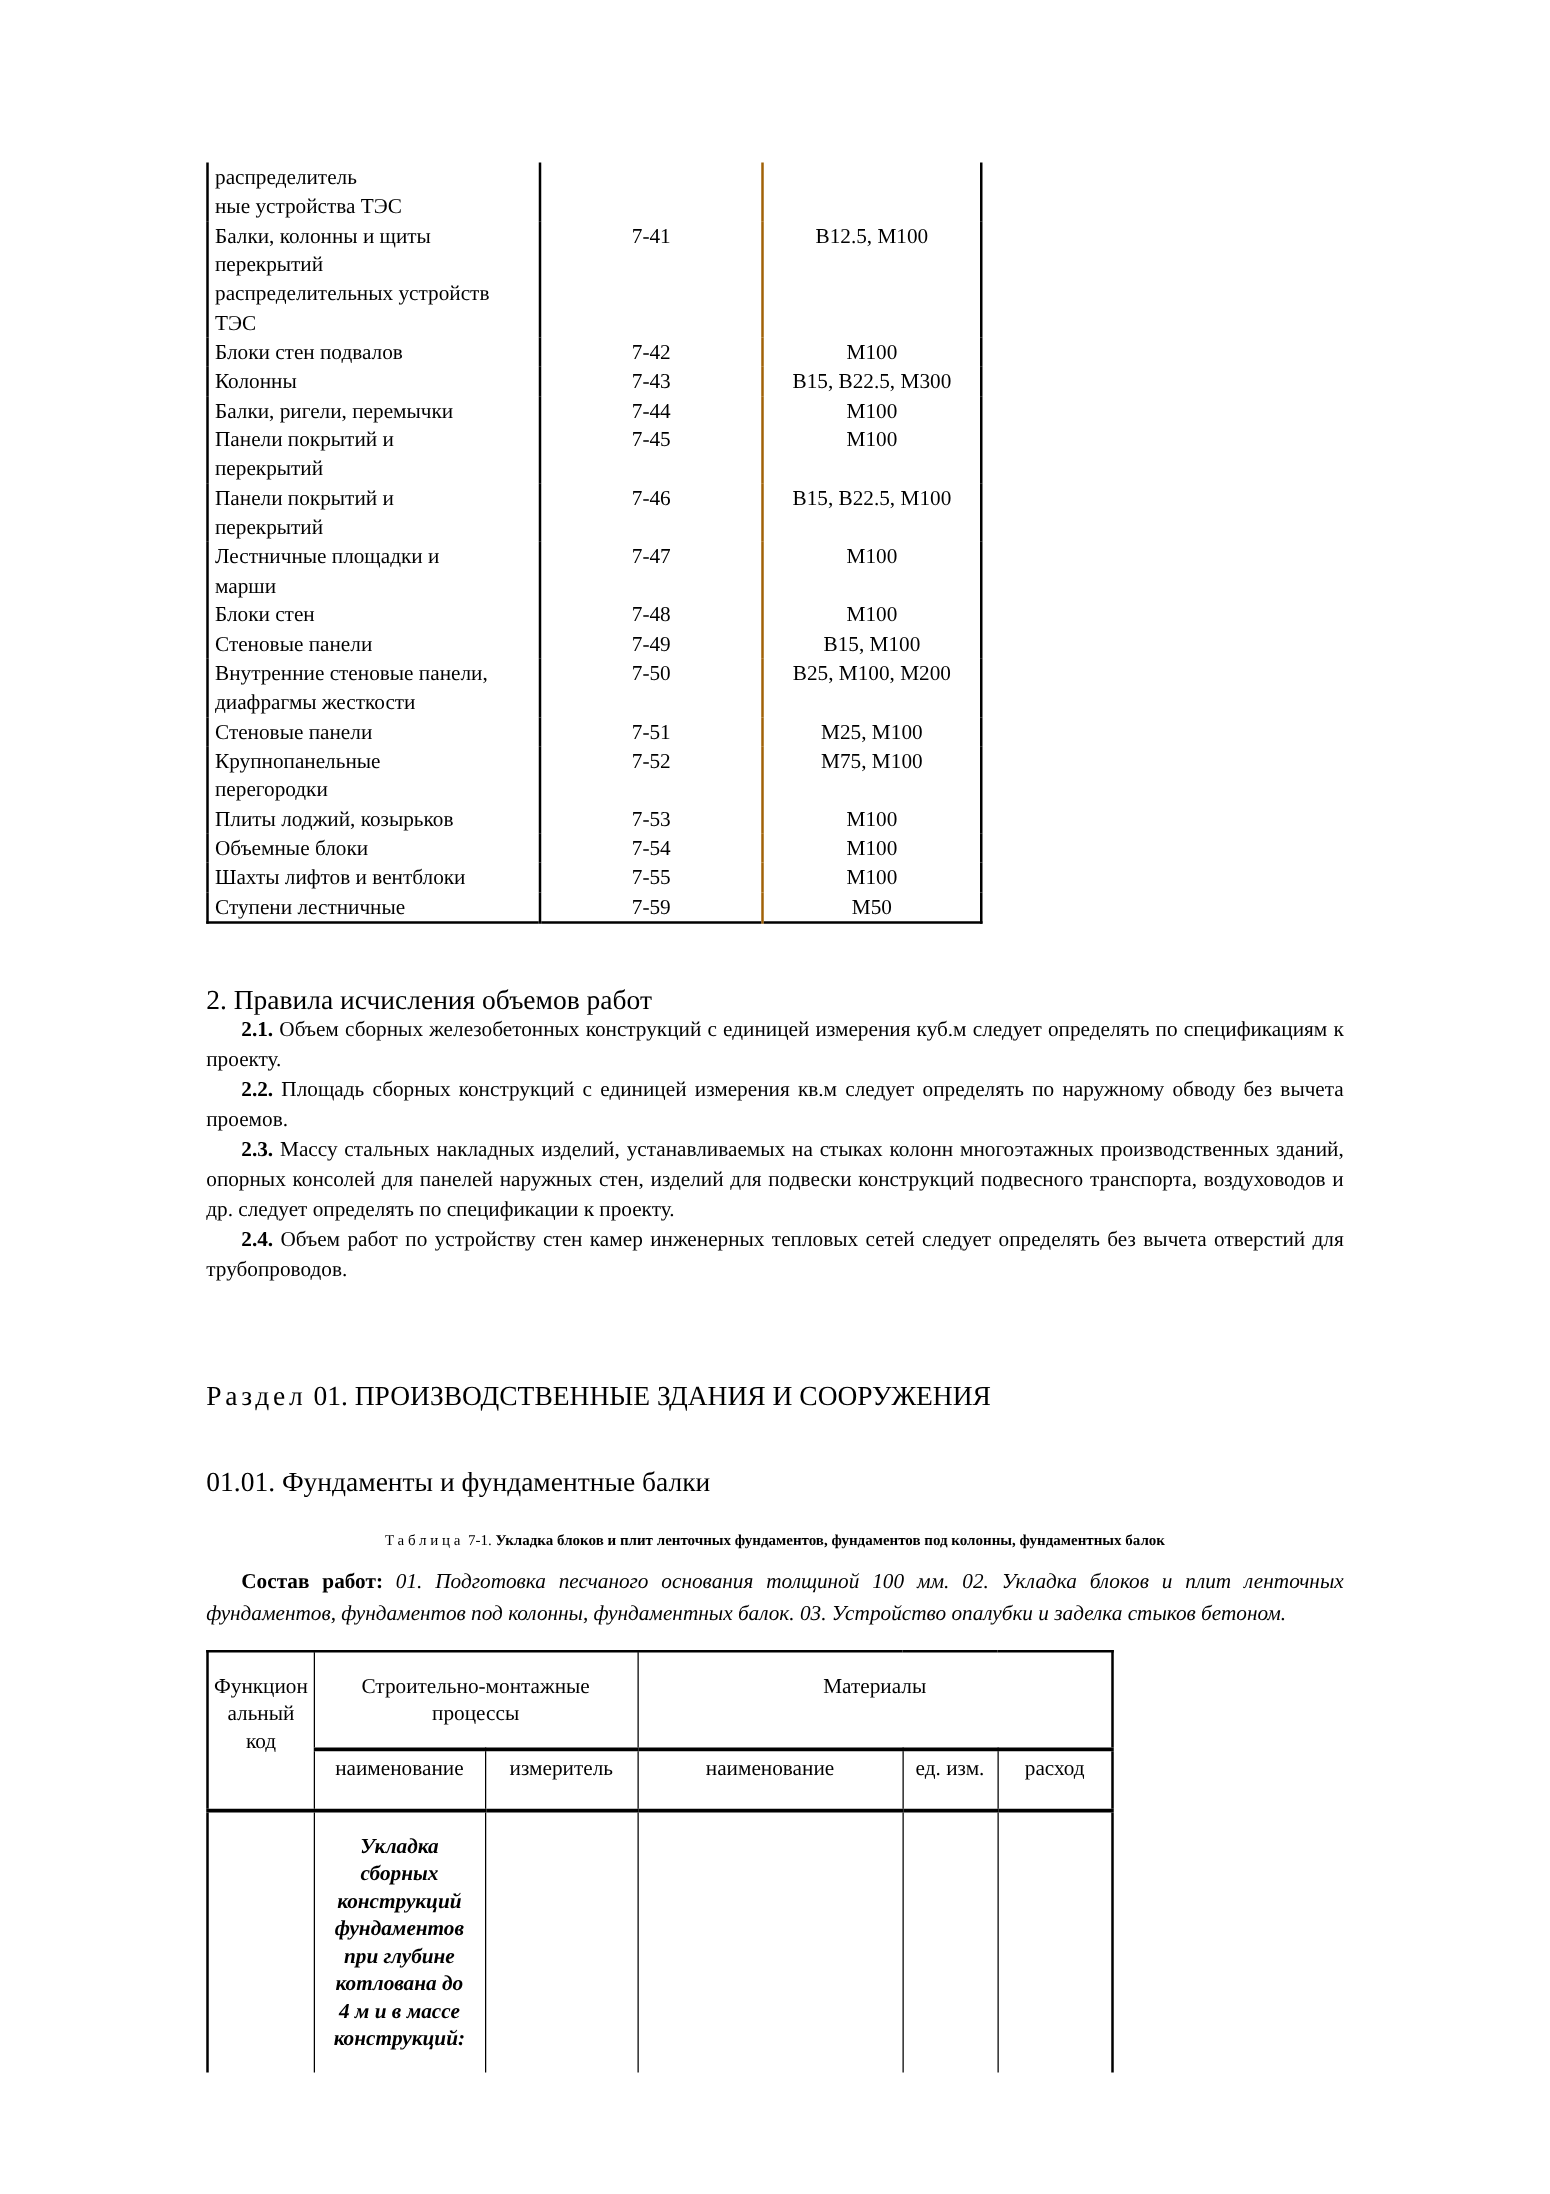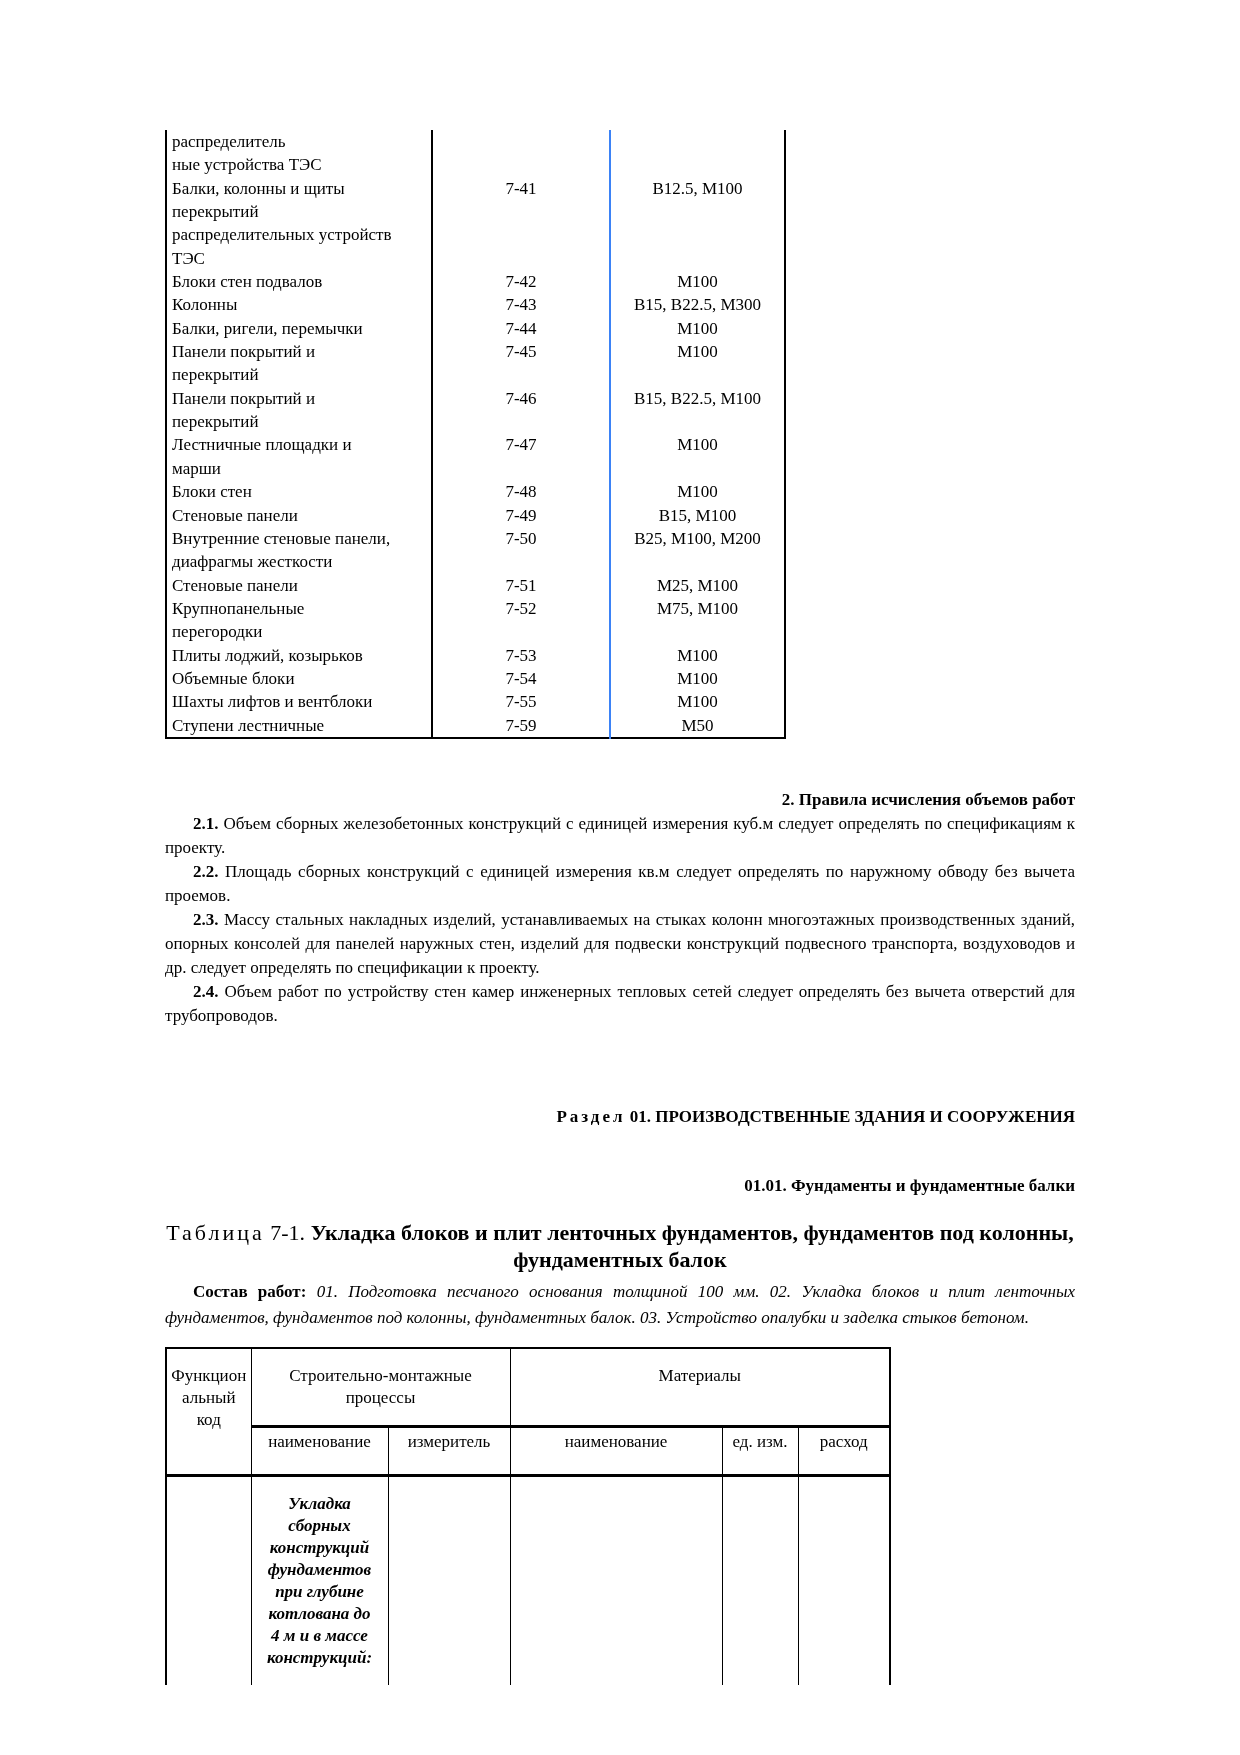--- a/index.html
+++ b/index.html
@@ -19,35 +19,35 @@
     table-layout:fixed;
     border:2px solid #000;
     border-top:0;
   }
   table.toptable td {
     vertical-align:top;
     line-height:23.35px;
     padding:0 5px;
   }
   td.tt-name  { width:254px; border-right:2px solid #000; white-space:pre-line; }
-  td.tt-code  { width:166px; border-right:2px solid #3b82f6; text-align:center; }
+  td.tt-code  { width:166px; border-right:2px solid #a16207; text-align:center; }
   td.tt-grade { width:163px; text-align:center; }
 
   
-  .h-center { text-align:right; font-weight:bold; font-size:17px; line-height:24px; }
+  .h-center { text-align:left; font-weight:normal; font-size:22px; line-height:24px; }
   .h-sect2  { margin-top:49px; }
   .h-razdel { margin-top:77px; }
   .h-razdel .spaced { letter-spacing:3px; }
   .h-0101   { margin-top:45px; }
 
   p.para { margin:0; text-align:justify; text-indent:28px; line-height:24px; }
   p.para .pnum { font-weight:bold; }
   .p-first { margin-top:20px; }
 
-  .caption { margin-top:21px; text-align:center; line-height:27px; font-size:22px; }
+  .caption { margin-top:21px; text-align:center; line-height:27px; font-size:12px; }
   .caption .cap-word { letter-spacing:3px; }
   .caption .cap-title { font-weight:bold; }
 
   .sostav { margin-top:6px; text-align:justify; text-indent:28px; line-height:25.6px; }
   .sostav .s-label { font-weight:bold; }
   .sostav .s-text  { font-style:italic; }
 
   
   table.worktable {
     margin-top:15px;

